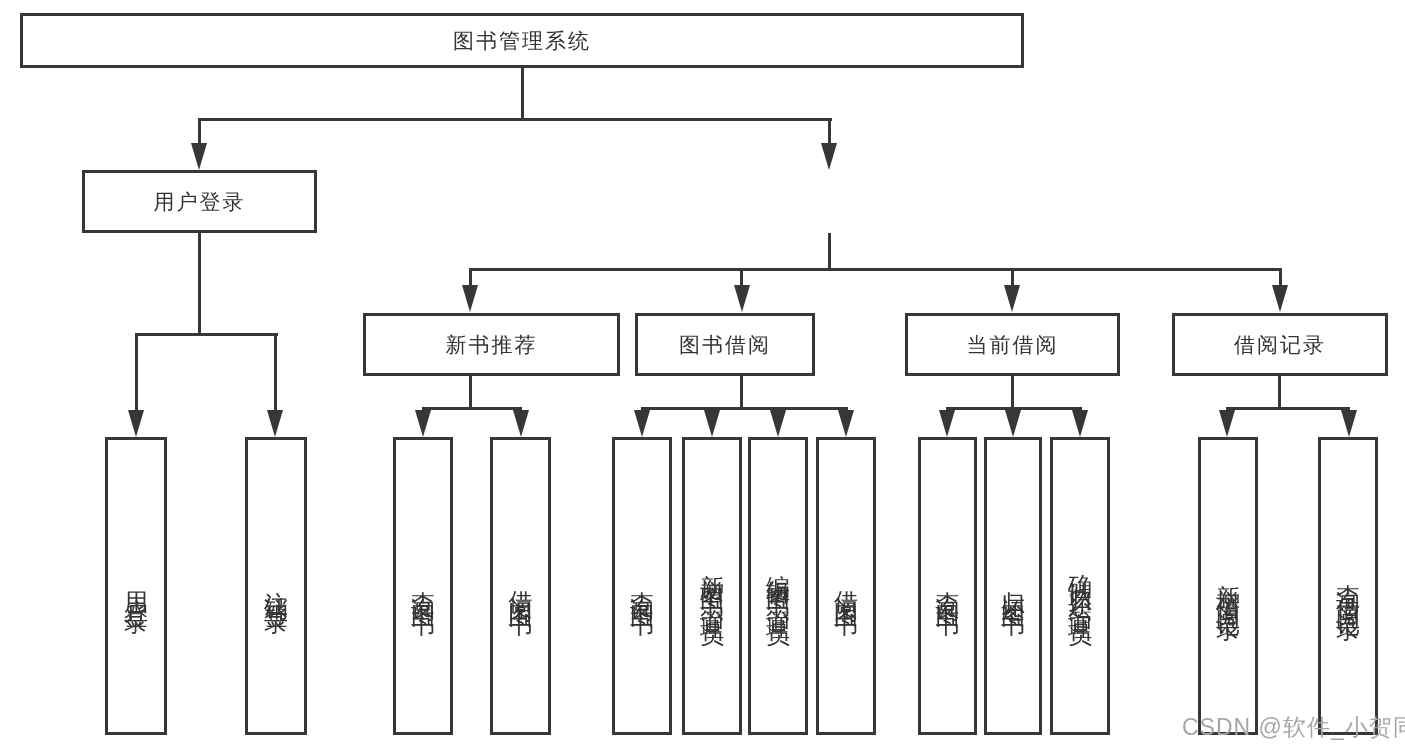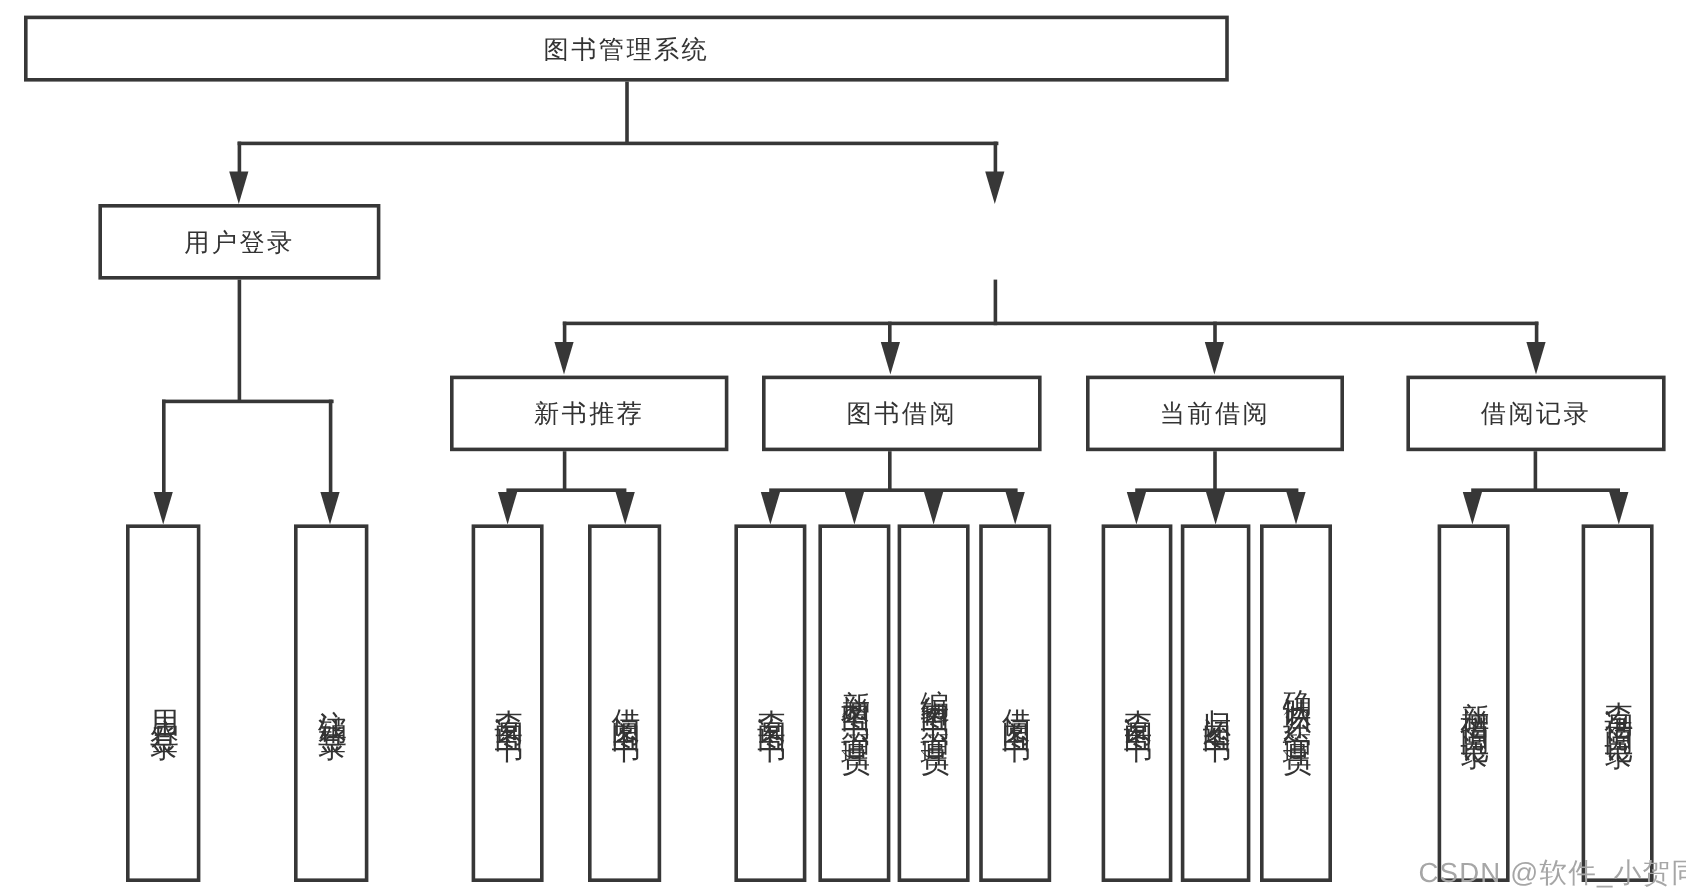--- a/index.html
+++ b/index.html
@@ -95,24 +95,24 @@
   <div class="line" style="left:469px;top:268px;width:813px;height:3px;"></div>
   <div class="line" style="left:469px;top:268px;width:3px;height:20px;"></div>
   <div class="arrow" style="left:462px;top:285px;"></div>
   <div class="line" style="left:740px;top:268px;width:3px;height:20px;"></div>
   <div class="arrow" style="left:734px;top:285px;"></div>
   <div class="line" style="left:1011px;top:268px;width:3px;height:20px;"></div>
   <div class="arrow" style="left:1004px;top:285px;"></div>
   <div class="line" style="left:1279px;top:268px;width:3px;height:20px;"></div>
   <div class="arrow" style="left:1272px;top:285px;"></div>
 
-  <div class="box box-h" style="left:375px;top:313px;width:232px;height:63px;">
+  <div class="box box-h" style="left:363px;top:313px;width:257px;height:63px;">
     <span>新书推荐</span>
   </div>
-  <div class="box box-h" style="left:635px;top:313px;width:233px;height:63px;">
+  <div class="box box-h" style="left:635px;top:313px;width:180px;height:63px;">
     <span>图书借阅</span>
   </div>
   <div class="box box-h" style="left:1172px;top:313px;width:216px;height:63px;">
     <span>借阅记录</span>
   </div>
   <div class="box box-h" style="left:905px;top:313px;width:215px;height:63px;">
     <span>当前借阅</span>
   </div>
 
   <div class="line" style="left:469px;top:376px;width:3px;height:34px;"></div>

